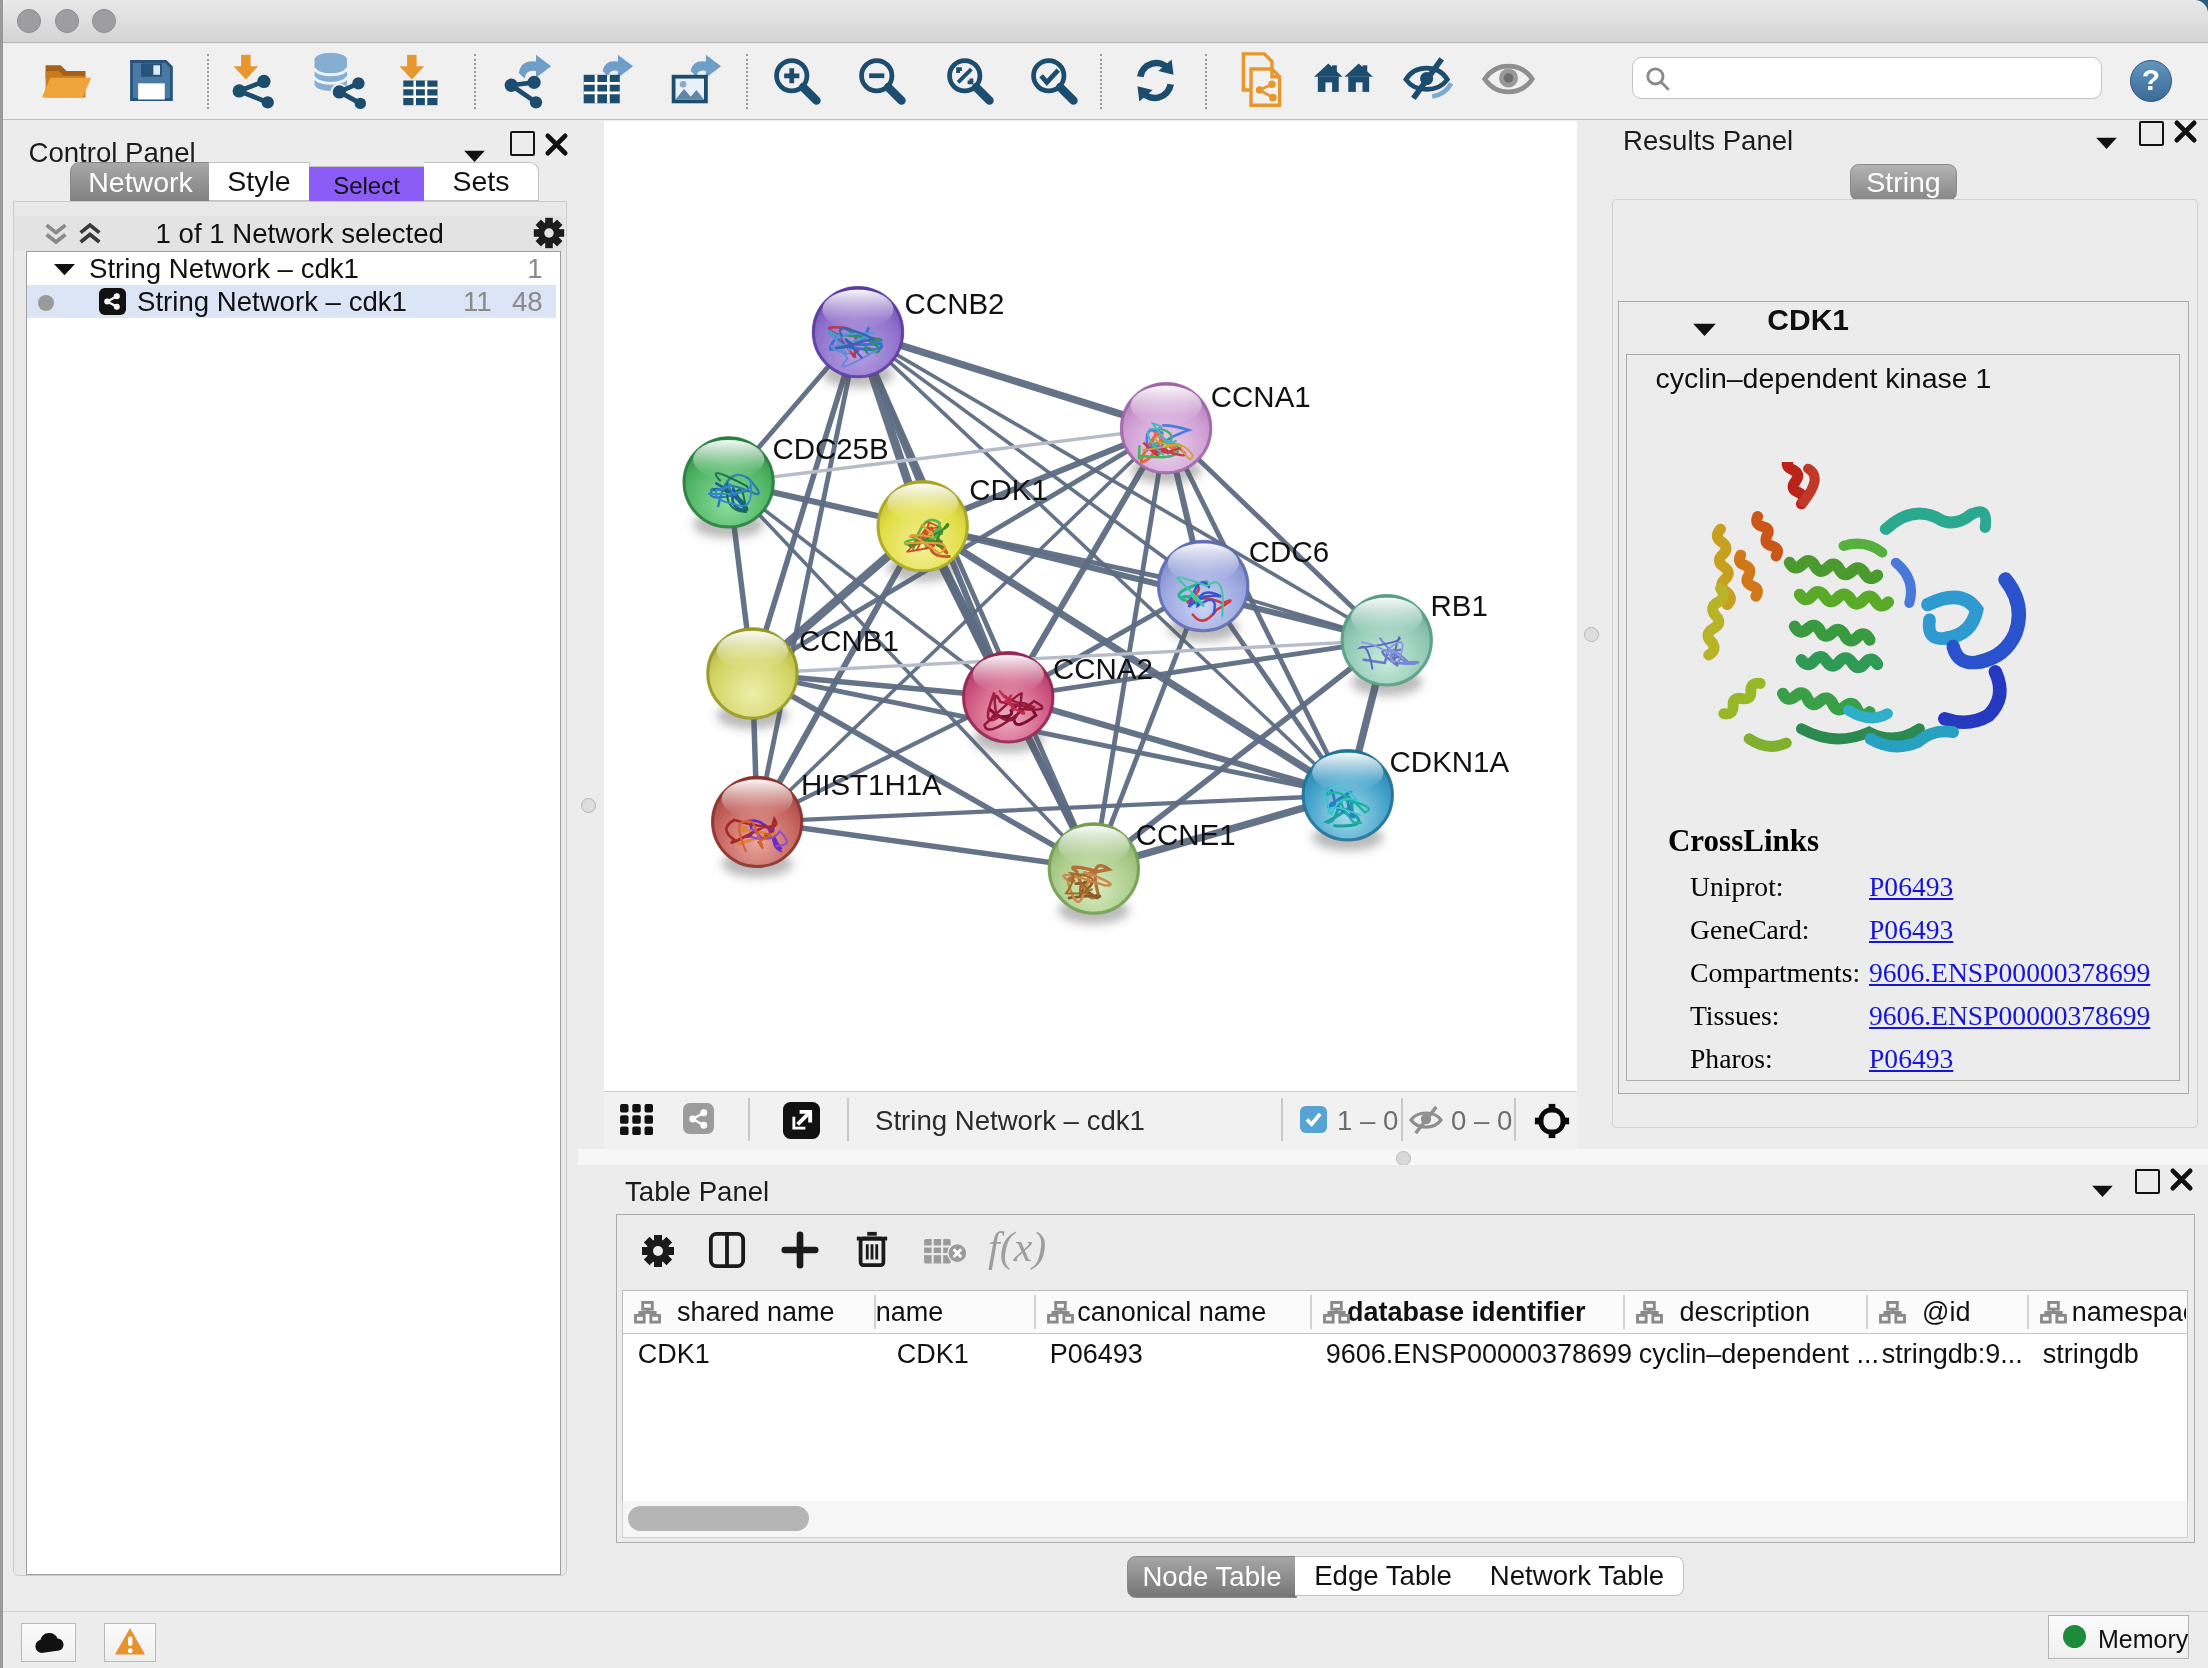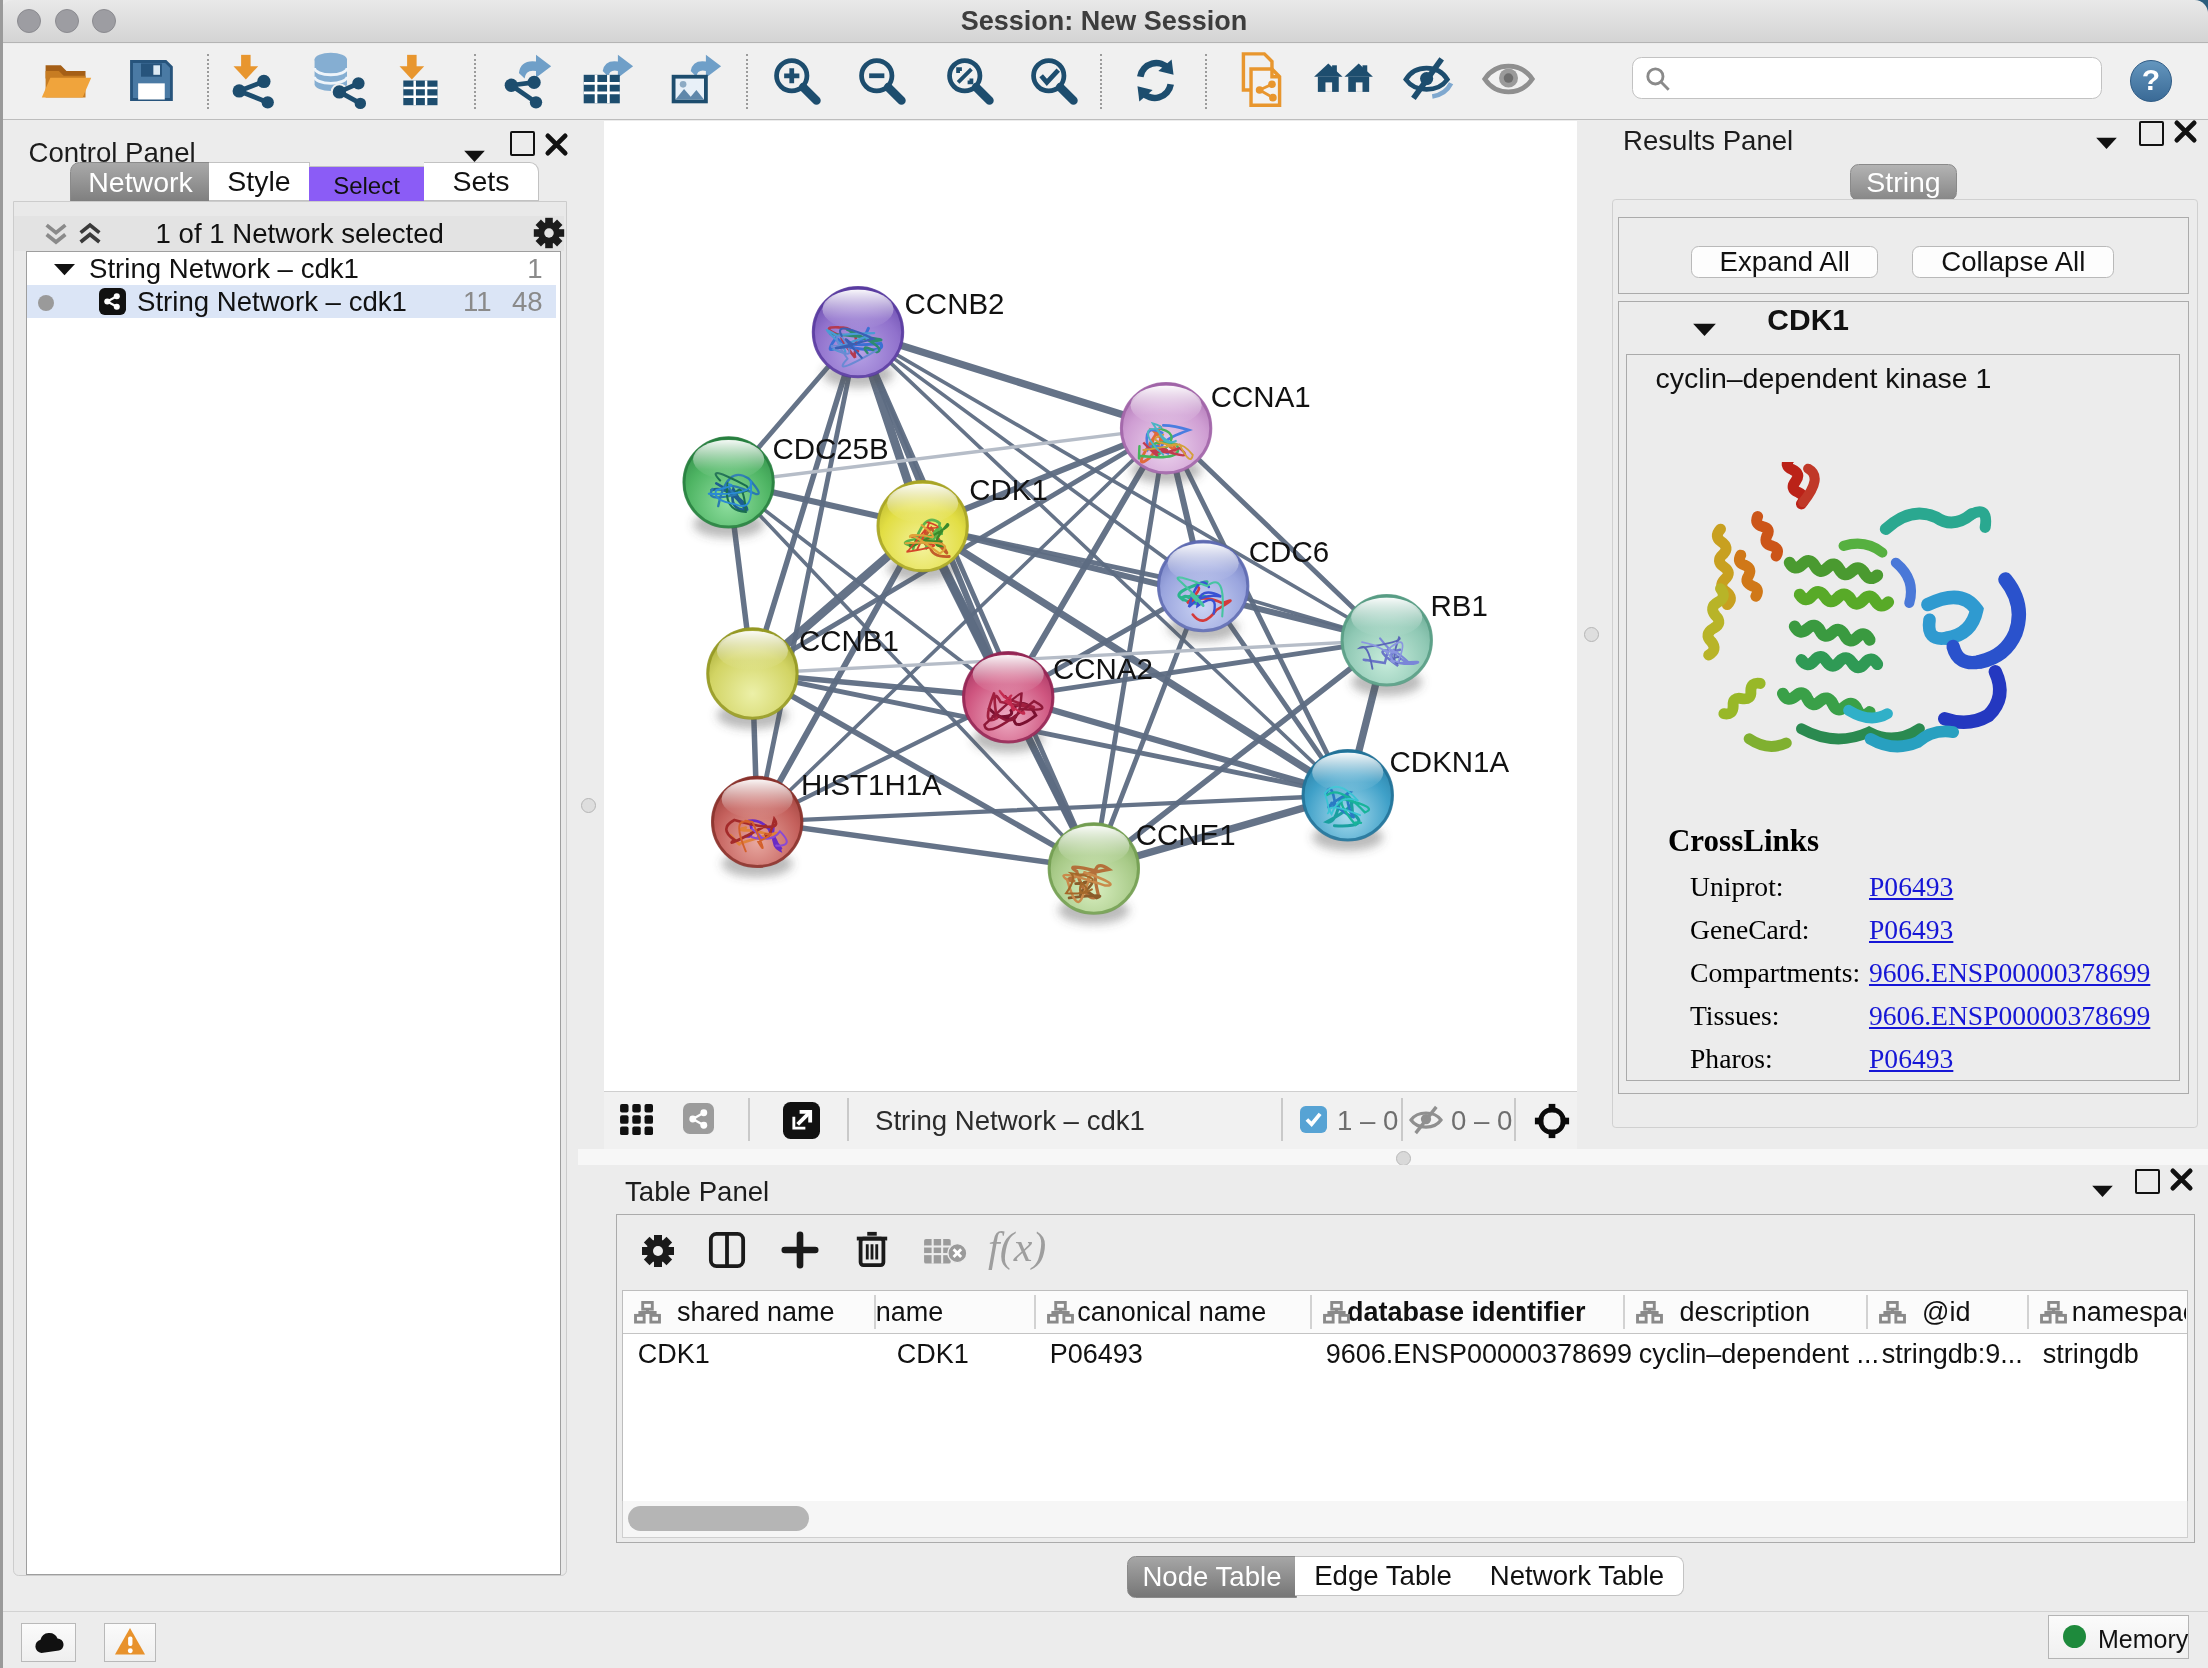--- a/index.html
+++ b/index.html
@@ -12,21 +12,20 @@
 <body>
 
 <div class="abs" style="left:0;top:0;width:2.9px;height:1668px;background:#9a9a9a;z-index:50;"></div>
 <div class="abs" style="left:2193px;top:0;width:15px;height:15px;background:#2b5d7d;"></div>
 
 <div class="abs" style="left:0;top:0;width:2208px;height:42px;
      background:linear-gradient(#e9e9e9,#d4d4d4);border-bottom:1.9px solid #b4b4b4;border-radius:13.3px 13.3px 0 0;">
   <div class="abs" style="left:17px;top:8.6px;width:22px;height:22px;border-radius:50%;background:#9d9da2;border:1px solid #8b8b90;"></div>
   <div class="abs" style="left:55px;top:8.6px;width:22px;height:22px;border-radius:50%;background:#9d9da2;border:1px solid #8b8b90;"></div>
   <div class="abs" style="left:92px;top:8.6px;width:22px;height:22px;border-radius:50%;background:#9d9da2;border:1px solid #8b8b90;"></div>
-  <div class="abs" style="left:0;top:5.7px;width:2208px;text-align:center;font-size:27px;font-weight:700;color:#3d3d3d;">Session: New Session</div>
 </div>
 
 <div id="toolbar" class="abs" style="left:0;top:44px;width:2208px;height:75px;background:#f0f0f0;border-bottom:1.9px solid #bdbdbd;">
   <div class="vdot" style="left:207px;top:9.5px;height:55px;"></div>
   <div class="vdot" style="left:474px;top:9.5px;height:55px;"></div>
   <div class="vdot" style="left:746px;top:9.5px;height:55px;"></div>
   <div class="vdot" style="left:1100px;top:9.5px;height:55px;"></div>
   <div class="vdot" style="left:1205px;top:9.5px;height:55px;"></div>
 
   <div class="abs" style="left:1632px;top:13.3px;width:468px;height:40px;background:#fff;border:1.9px solid #c2c2c2;border-radius:9.5px;"></div>
@@ -605,24 +604,20 @@
     </svg>
   <div class="abs" style="left:535px;top:0px;width:21px;height:21px;border:2.9px solid #111;border-radius:1.9px;"></div>
   <svg class="abs" style="left:569px;top:-1.9px;" width="25" height="25" viewBox="0 0 26 26">
       <path d="M4 4 L22 22 M22 4 L4 22" stroke="#111" stroke-width="5" stroke-linecap="round"></path>
     </svg>
 
   <div class="abs" style="left:246px;top:43px;width:105px;height:35px;background:linear-gradient(#b3b3b3,#878787);border:1px solid #8a8a8a;border-radius:8.6px;color:#fff;font-size:28.5px;text-align:center;line-height:34px;">String</div>
 
   <div class="abs" style="left:7.6px;top:78px;width:584px;height:927px;background:#ececec;border:1px solid #d0d0d0;border-radius:3.8px;"></div>
 
-  <div class="abs" style="left:14.3px;top:96px;width:569px;height:75px;background:#ececec;border:1.9px solid #ababab;">
-    <div class="abs" style="left:72px;top:27.6px;width:185px;height:30px;background:#fdfdfd;border:1.9px solid #b9b9b9;border-radius:7.6px;font-size:27.6px;color:#111;text-align:center;line-height:30px;">Expand All</div>
-    <div class="abs" style="left:293px;top:27.6px;width:200px;height:30px;background:#fdfdfd;border:1.9px solid #b9b9b9;border-radius:7.6px;font-size:27.6px;color:#111;text-align:center;line-height:30px;">Collapse All</div>
-  </div>
 
   <div class="abs" style="left:14.3px;top:180px;width:569px;height:791px;background:#ececec;border:1.9px solid #ababab;">
     <svg class="abs" style="left:72px;top:19px;" width="27" height="17" viewBox="0 0 28 18">
         <polygon points="2,3 26,3 14,16" fill="#111"></polygon>
       </svg>
     <div class="abs" style="left:148px;top:1px;font-size:30px;font-weight:700;color:#111;">CDK1</div>
 
     <div class="abs" style="left:6.7px;top:52px;width:552px;height:725px;background:#ececec;border:1px solid #aaaaaa;">
       <div class="abs" style="left:28.5px;top:6.7px;font-size:28.5px;color:#111;">cyclin–dependent kinase 1</div>
 

